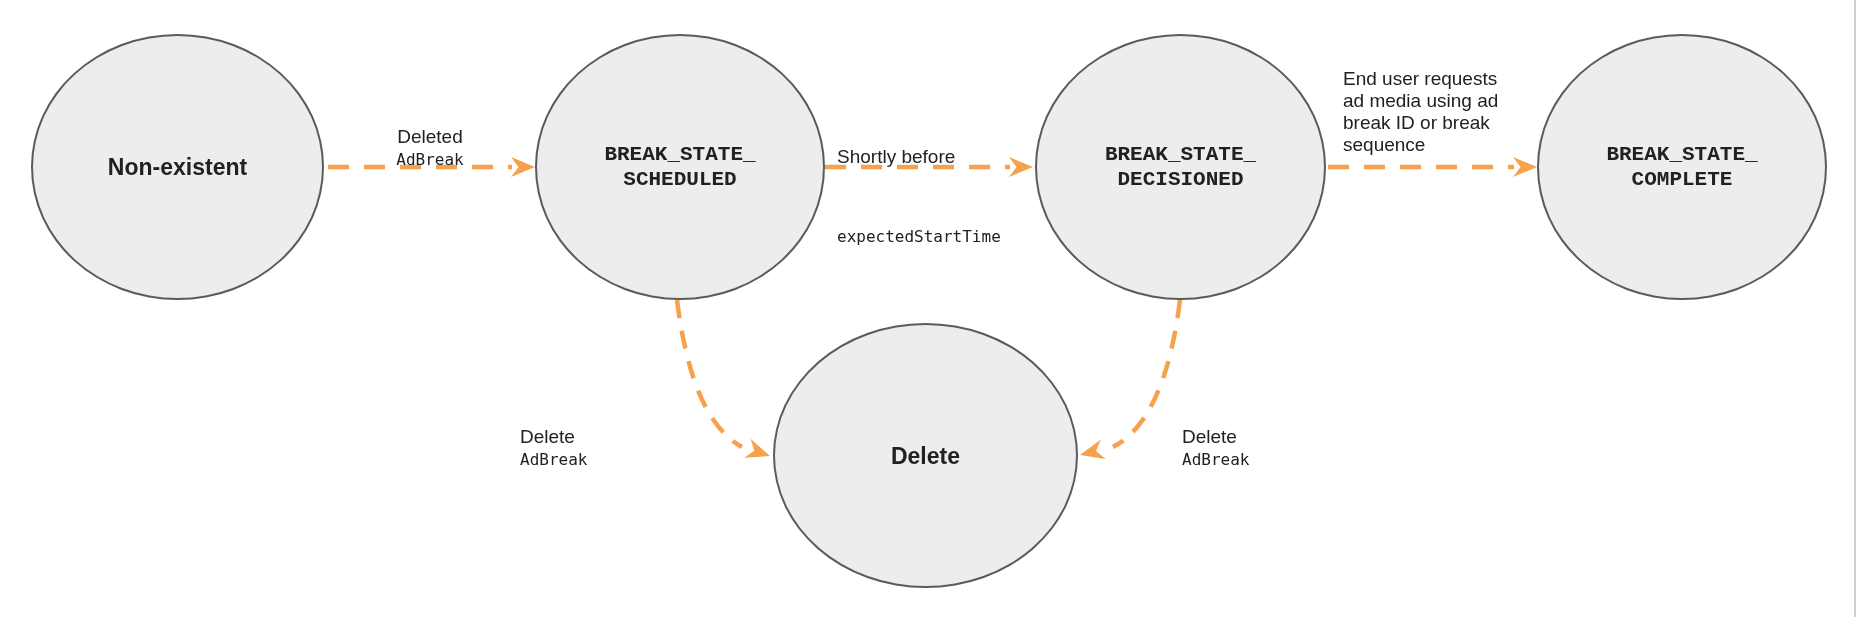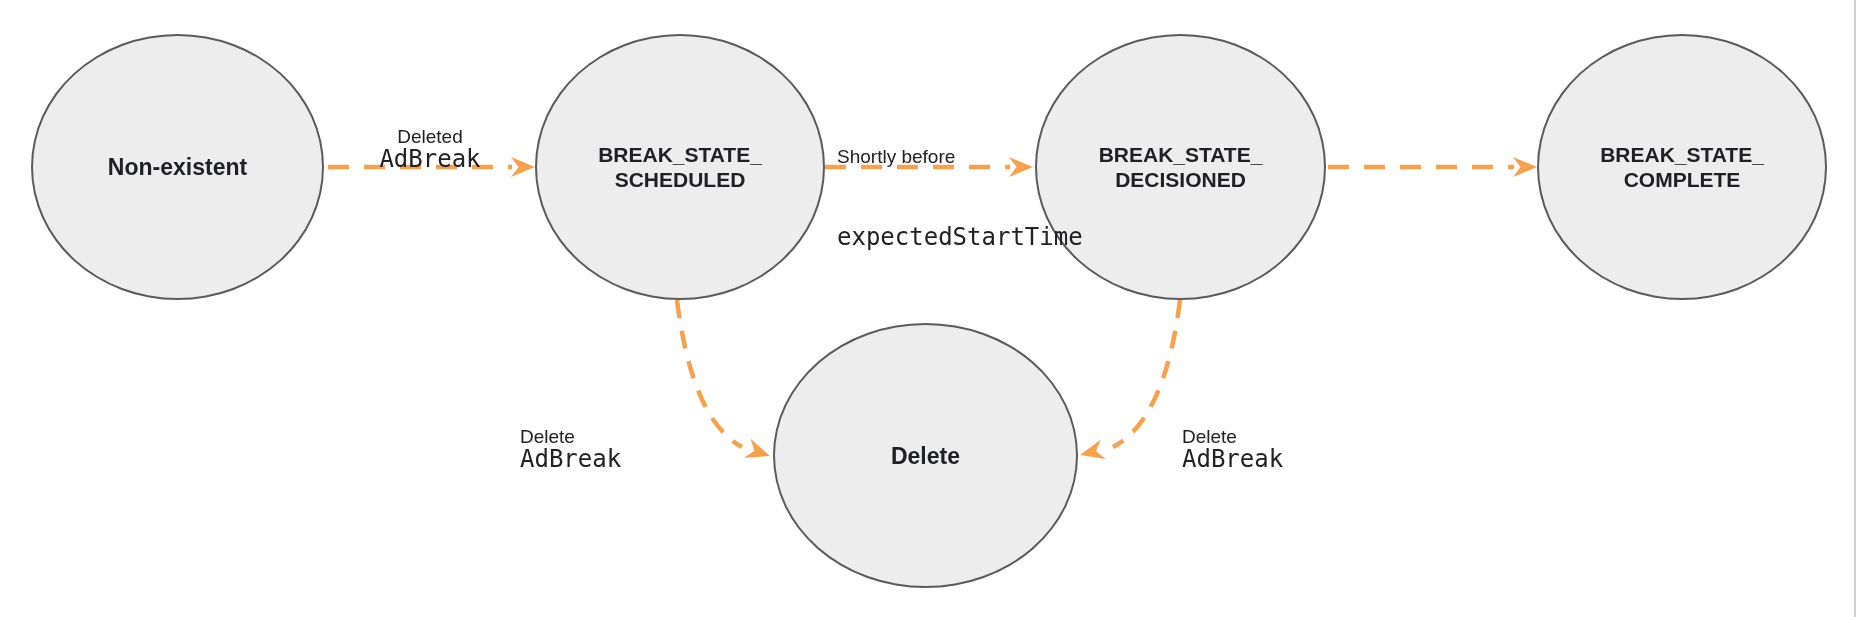--- a/index.html
+++ b/index.html
@@ -24,31 +24,31 @@
     box-sizing:border-box;
     display:flex;align-items:center;justify-content:center;
     text-align:center;
   }
   .node-label{white-space:pre-line;}
   .node-label.plain{
     font-family:"Liberation Sans",sans-serif;
     font-weight:bold;font-size:23px;line-height:26px;
   }
   .node-label.mono{
-    font-family:Liberation Sans, sans-serif;
+    font-family:Liberation Mono, monospace;
     font-weight:bold;font-size:21px;line-height:25px;text-align:center;
   }
   .edge-label{
     position:absolute;
     font-size:19px;line-height:22px;
     white-space:pre-line;
   }
   .edge-label .code{
     font-family:"DejaVu Sans Mono",monospace;
-    font-size:24px;
+    font-size:16px;
   }
   .edge-label .block{display:block;margin-top:36px;}
   .edge-label.centered{text-align:center;}
   .right-rule{
     position:absolute;top:0;right:2px;width:2px;height:617px;
     background:var(--edge-rule,#CFCFCF);
   }
 </style>
 </head>
 <body>
@@ -97,20 +97,26 @@
   <div class="edge-label centered" style="left:330px;top:104px;width:200px;">
     <span>Deleted</span>
     <span class="code">AdBreak</span>
   </div>
 
   <div class="edge-label" style="left:837px;top:88px;width:230px;">
     <span class="block">Shortly before</span>
     <span class="block code">expectedStartTime</span>
   </div>
 
+  <div class="edge-label" style="left:1343px;top:46px;width:230px;">
+    <span>End user requests
+ad media using ad
+break ID or break
+sequence</span>
+  </div>
 
   <div class="edge-label" style="left:520px;top:404px;width:200px;">
     <span>Delete</span>
     <span class="code">AdBreak</span>
   </div>
 
   <div class="edge-label" style="left:1182px;top:404px;width:200px;">
     <span>Delete</span>
     <span class="code">AdBreak</span>
   </div>

